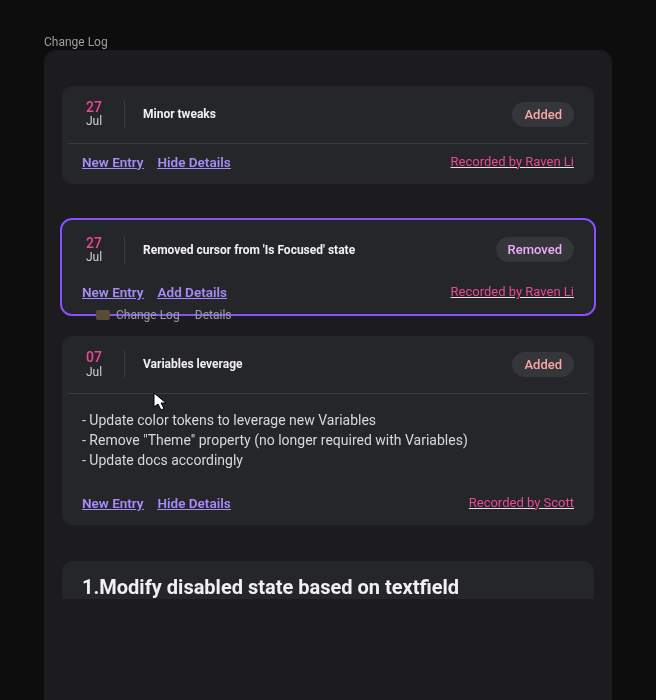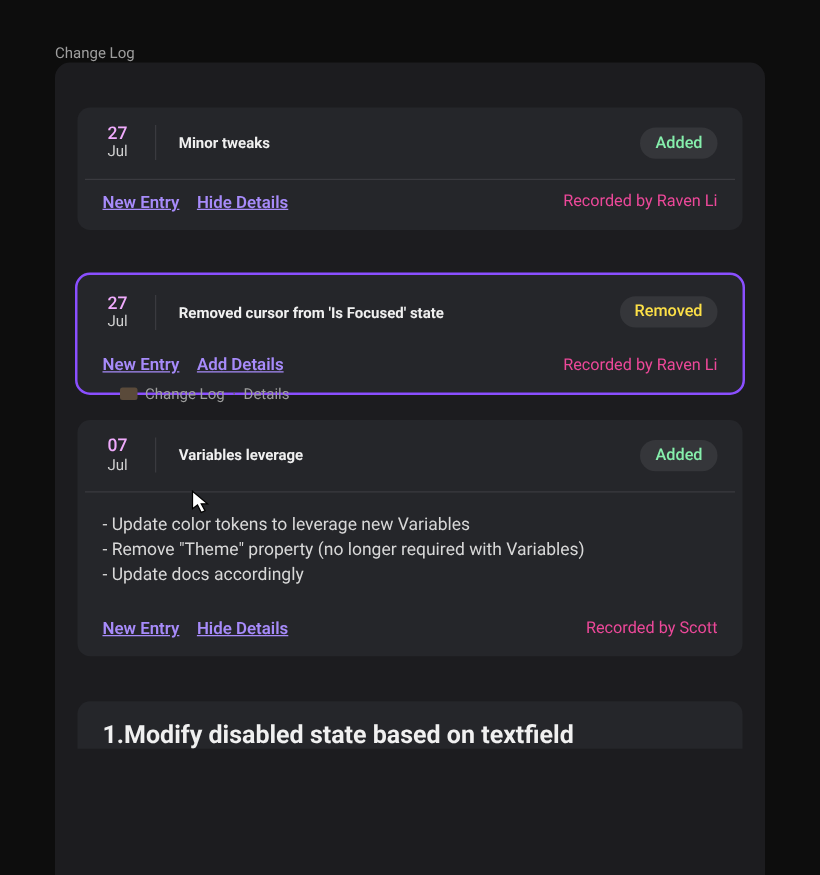--- a/index.html
+++ b/index.html
@@ -55,21 +55,21 @@
     }
     .date-box {
       display: flex;
       flex-direction: column;
       align-items: center;
       line-height: 1.1;
       min-width: 24px;
     }
     .date-day {
       font-size: 14px;
-      color: #f0abfc;
+      color: #ec4899;
       font-weight: 500;
     }
     .date-month {
       font-size: 12px;
       color: #d0d0d0;
     }
     .vsep {
       width: 1px;
       height: 28px;
       background: #3a3a3f;
@@ -81,42 +81,42 @@
       color: #f0f0f0;
     }
     .badge {
       padding: 5px 12px;
       border-radius: 14px;
       font-size: 13px;
       font-weight: 500;
       background: #35363a;
     }
     .badge.added {
-      color: #86efac;
+      color: #fca5a5;
     }
     .badge.removed {
-      color: #fde047;
+      color: #f0abfc;
     }
     .hsep {
       height: 1px;
       background: #3a3a3f;
       margin: 0 6px;
     }
     .card-body {
       padding: 16px 20px 14px 20px;
       font-size: 14px;
       color: #d8d8d8;
       line-height: 1.45;
       white-space: pre-line;
     }
     .card-footer {
       display: flex;
-      align-items: center;
       padding: 10px 20px 14px 20px;
       gap: 14px;
+      text-decoration: underline;
     }
     .link-action {
       color: #a78bfa;
       font-size: 13.5px;
       font-weight: 600;
       text-decoration: underline;
       cursor: pointer;
     }
     .spacer {
       flex: 1;

